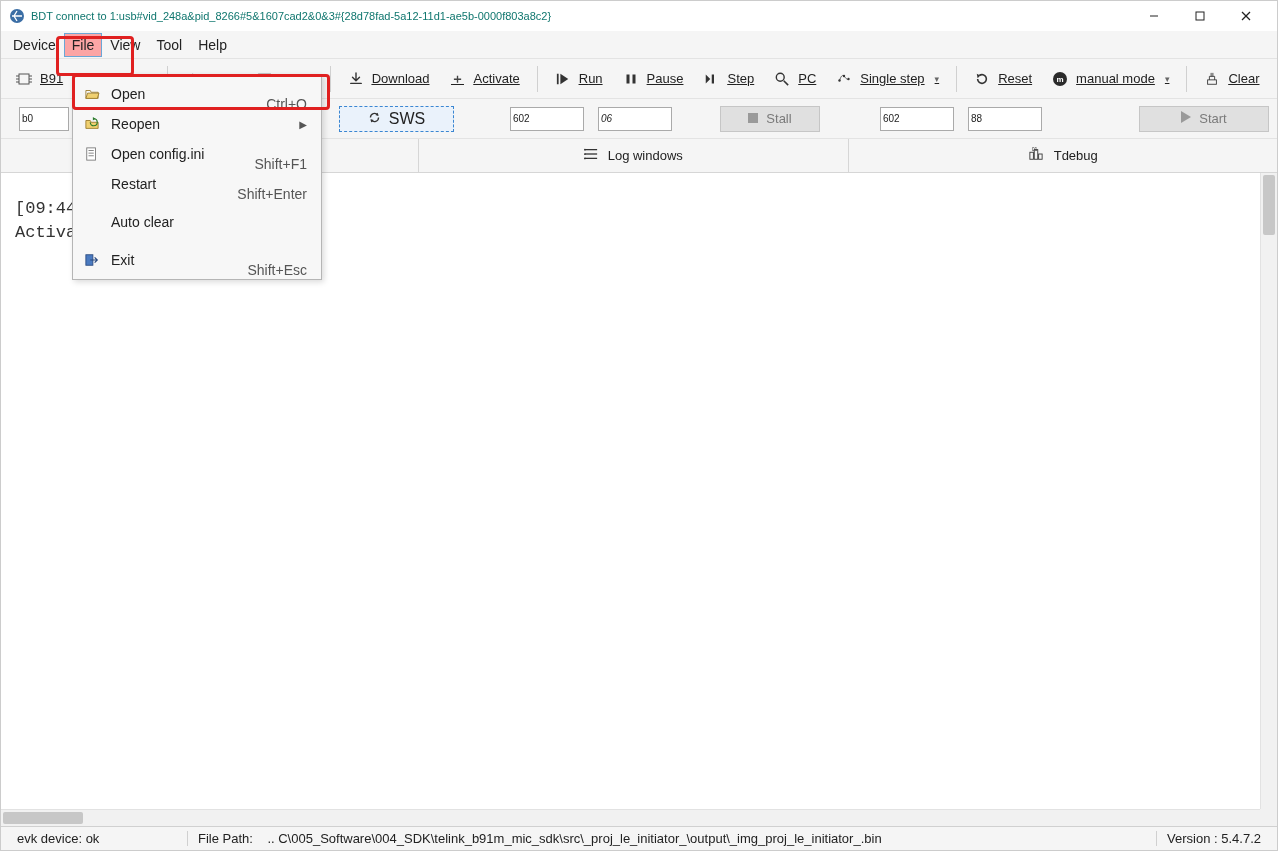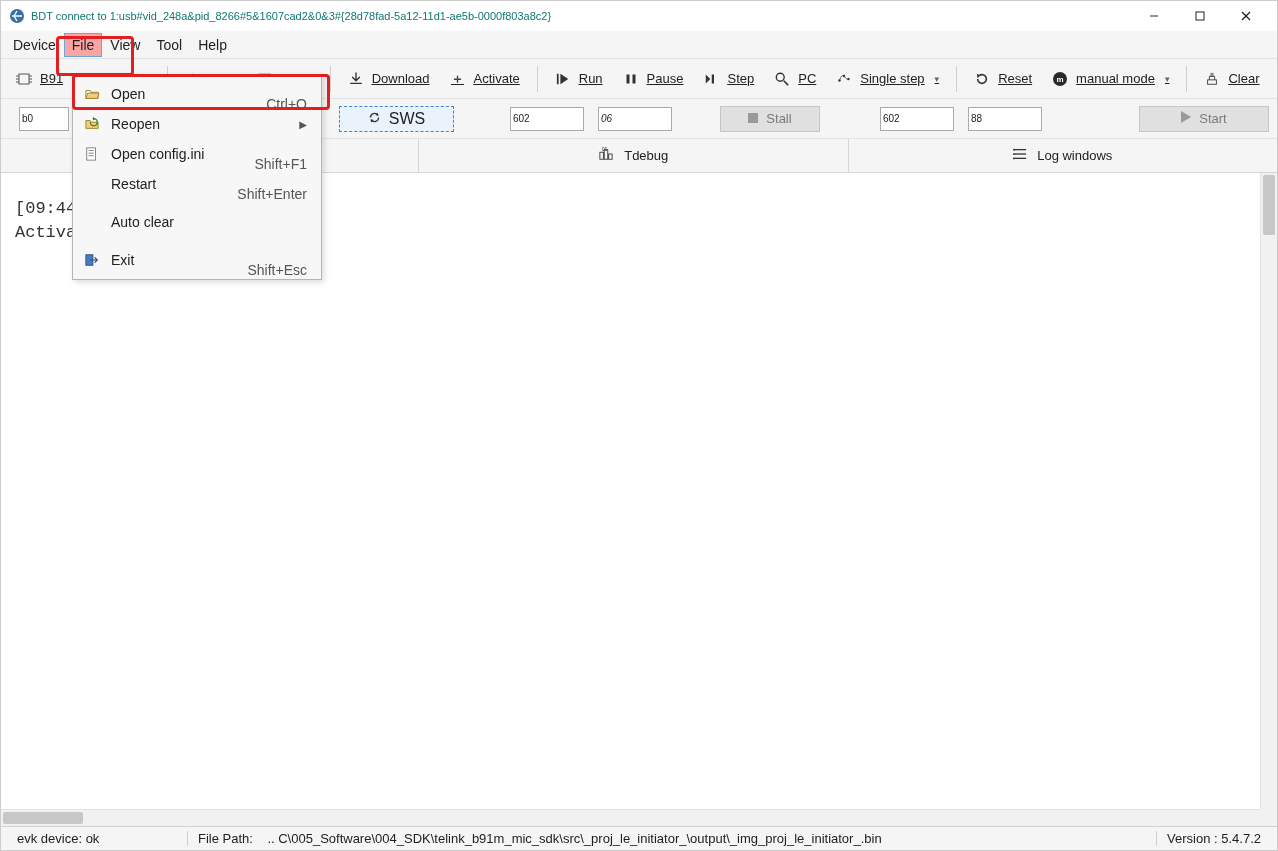--- a/index.html
+++ b/index.html
@@ -276,41 +276,41 @@
             <polygon points="0,0 10,6 0,12" fill="#9a9a9a"></polygon>
           </svg></span>
       <span>Start</span>
     </div>
   </div>
 
   <div class="tabsrow">
     <div class="tabcell first"></div>
     <div class="tabcell">
       <span class="ico">
-        <svg viewBox="0 0 16 16" width="16" height="14">
-            <rect x="1" y="6" width="4" height="8" fill="none" stroke="#333"></rect>
-            <rect x="6" y="3" width="4" height="11" fill="none" stroke="#333"></rect>
-            <rect x="11" y="8" width="4" height="6" fill="none" stroke="#333"></rect>
-            <text x="3" y="4" font-size="6" fill="#333">01</text>
-          </svg>
-      </span>
-      <span>Tdebug</span>
-    </div>
-    <div class="tabcell">
-      <span class="ico">
         <svg viewBox="0 0 16 16" width="14" height="14">
             <line x1="1" y1="3" x2="15" y2="3" stroke="#333" stroke-width="1.5"></line>
             <line x1="1" y1="8" x2="15" y2="8" stroke="#333" stroke-width="1.5"></line>
             <line x1="1" y1="13" x2="15" y2="13" stroke="#333" stroke-width="1.5"></line>
             <circle cx="1" cy="3" r="1" fill="#333"></circle>
             <circle cx="1" cy="8" r="1" fill="#333"></circle>
             <circle cx="1" cy="13" r="1" fill="#333"></circle>
           </svg>
       </span>
       <span>Log windows</span>
+    </div>
+    <div class="tabcell">
+      <span class="ico">
+        <svg viewBox="0 0 16 16" width="16" height="14">
+            <rect x="1" y="6" width="4" height="8" fill="none" stroke="#333"></rect>
+            <rect x="6" y="3" width="4" height="11" fill="none" stroke="#333"></rect>
+            <rect x="11" y="8" width="4" height="6" fill="none" stroke="#333"></rect>
+            <text x="3" y="4" font-size="6" fill="#333">01</text>
+          </svg>
+      </span>
+      <span>Tdebug</span>
     </div>
   </div>
 
   <div class="content">
     <div class="logtext">[09:44:14]:
 Activate OK!</div>
     <div class="scrollbar-v">
         <div class="thumb"></div>
       </div>
     <div class="scrollbar-h">

